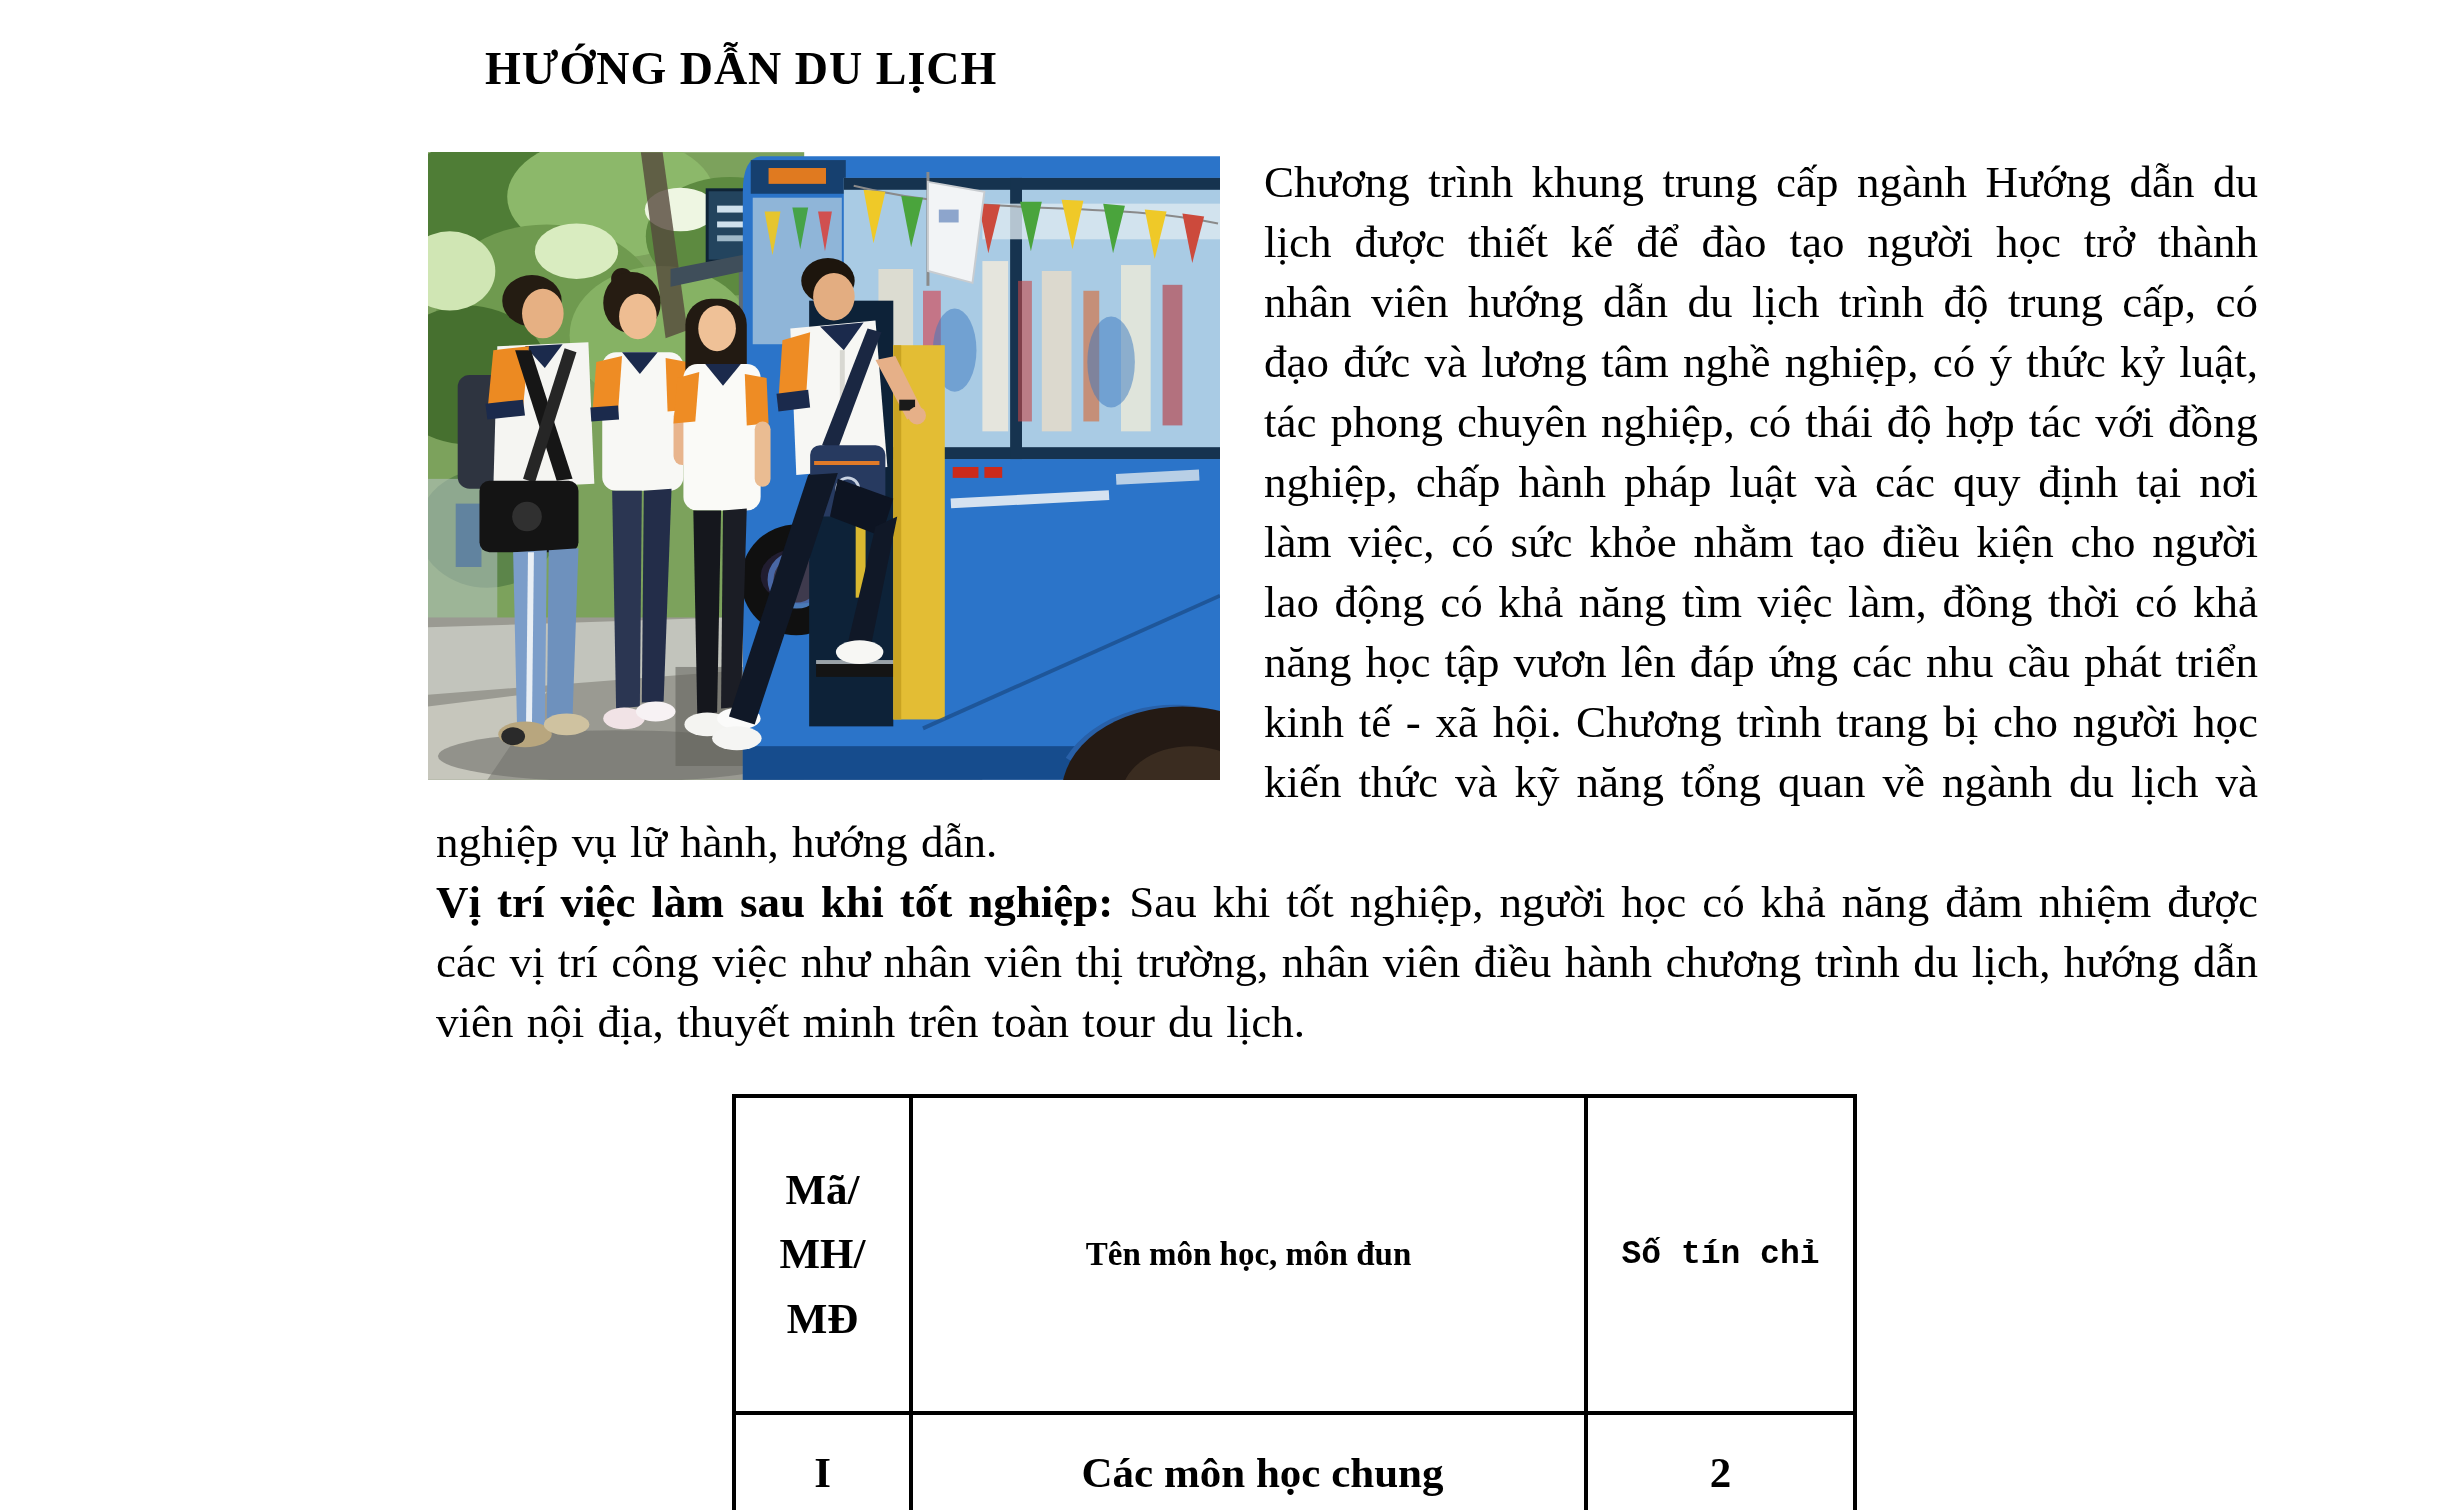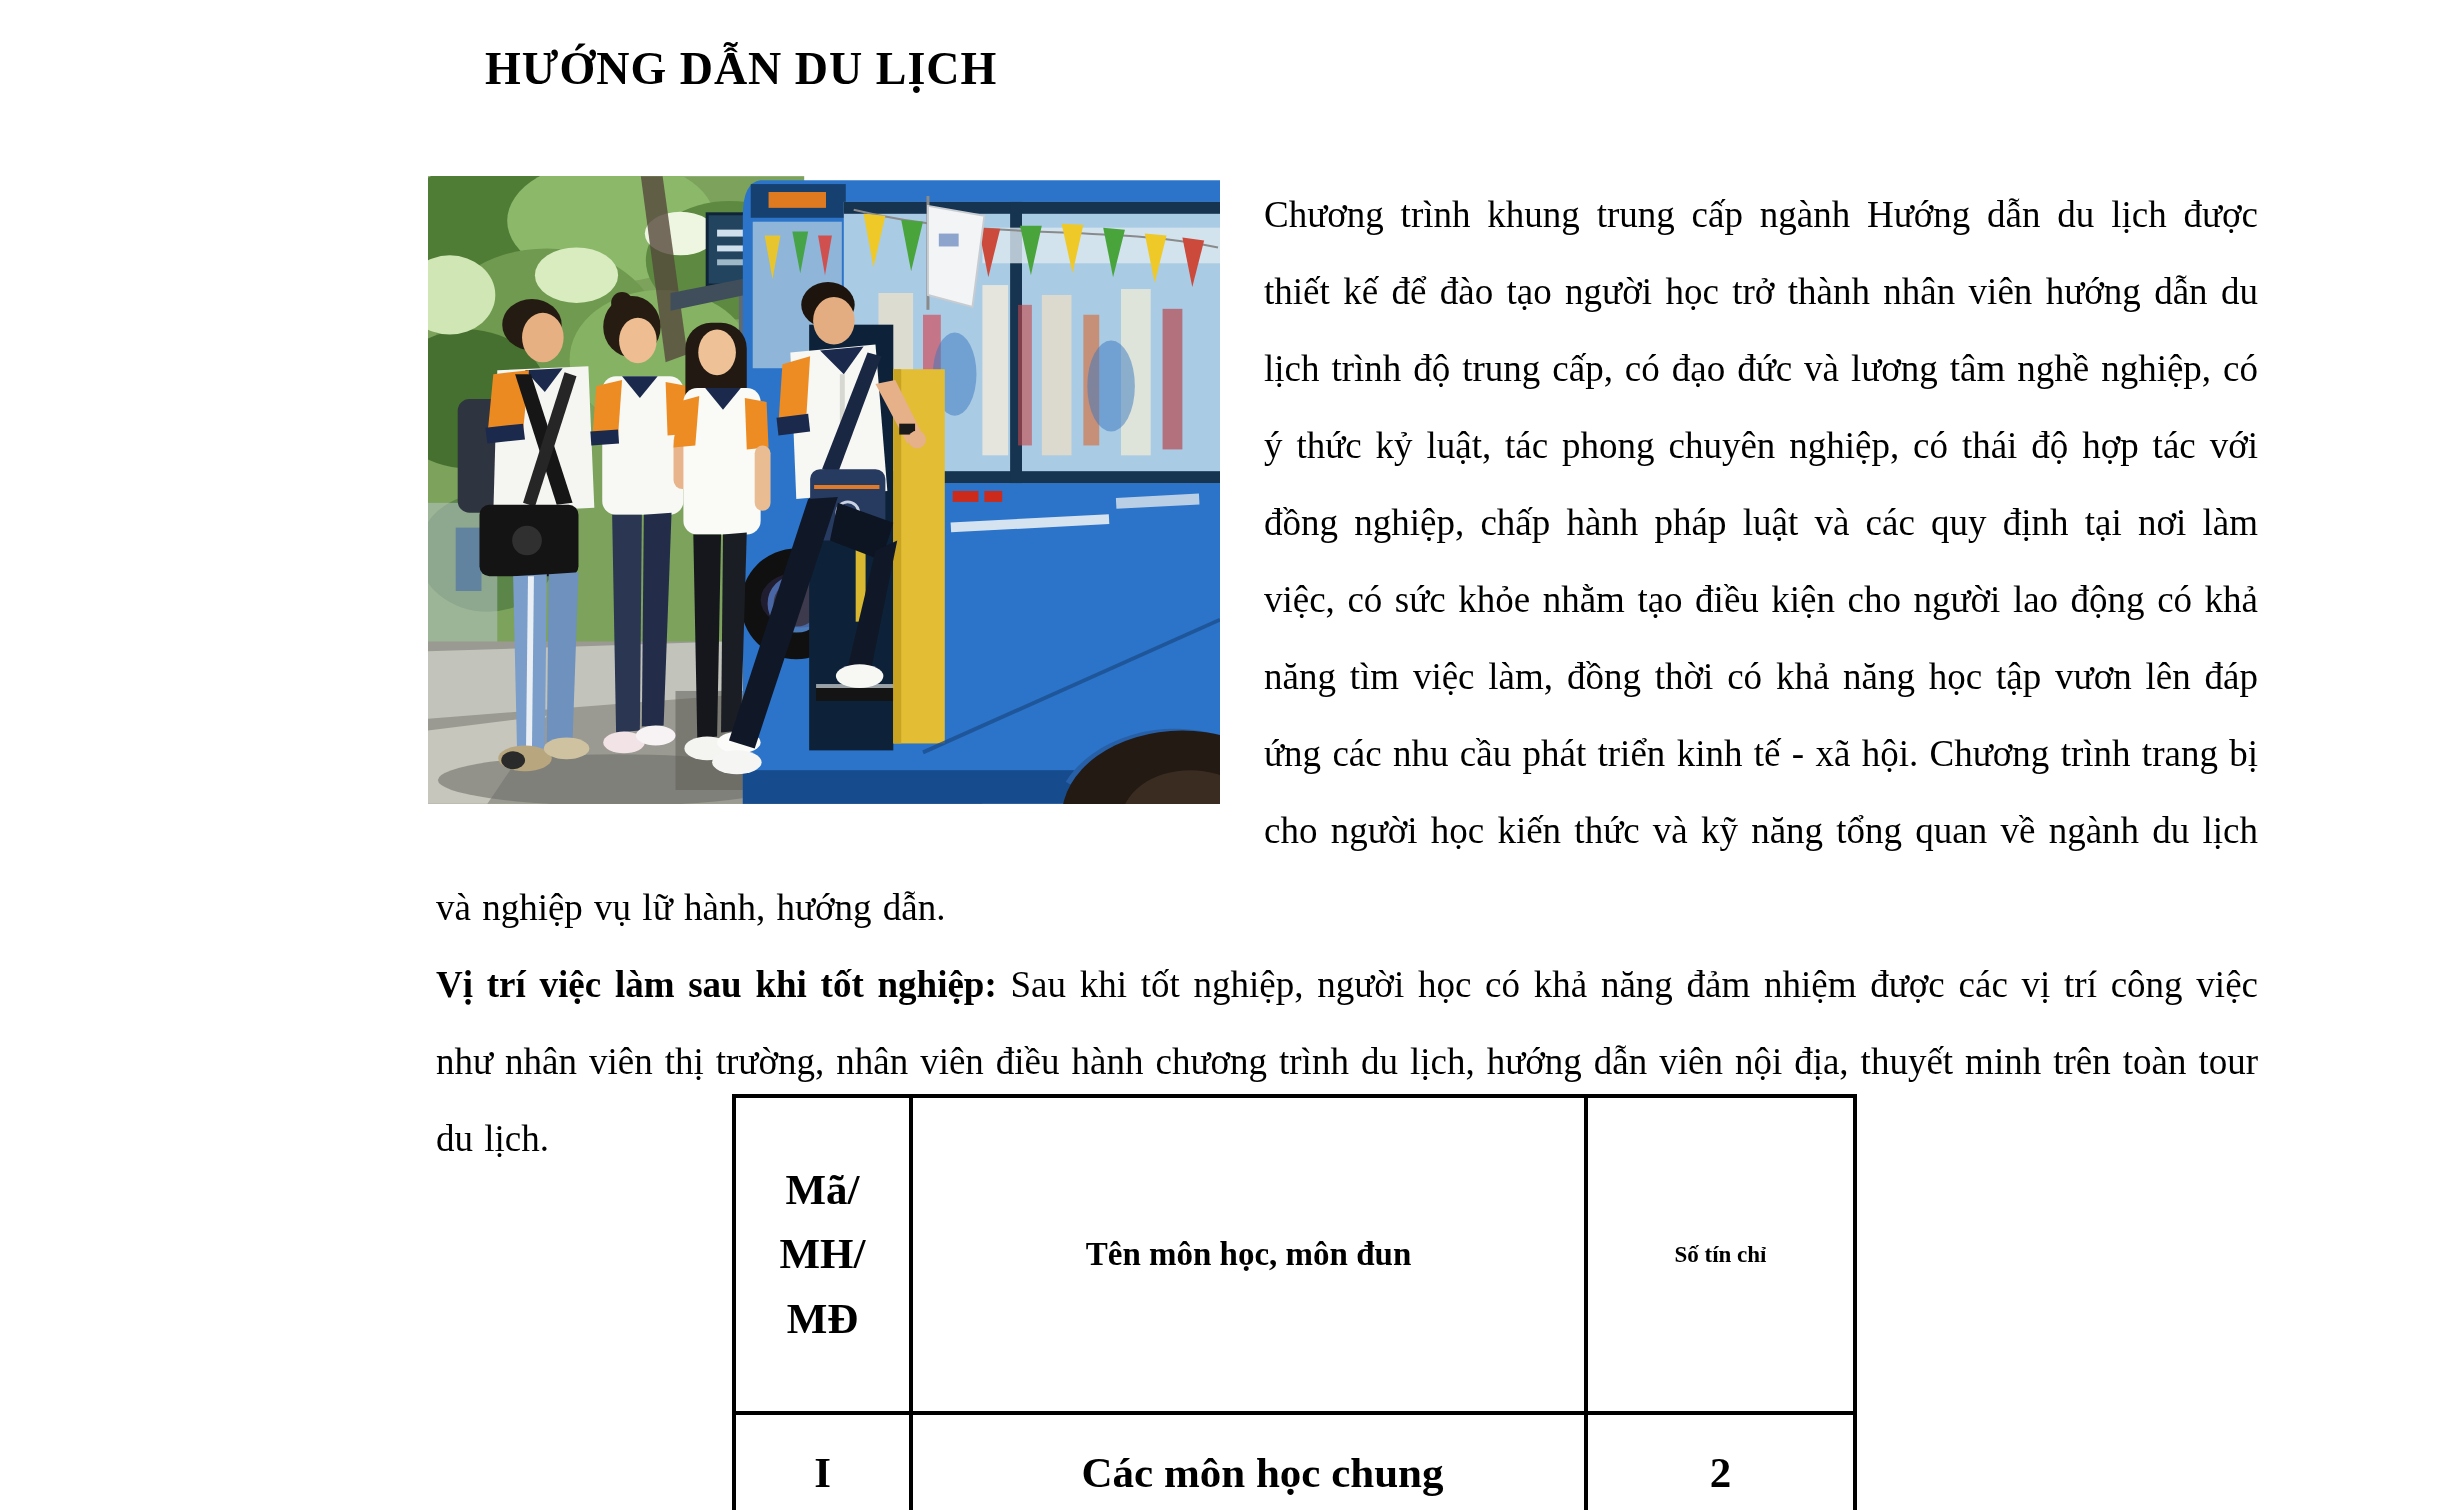--- a/index.html
+++ b/index.html
@@ -7,22 +7,22 @@
     position:relative; width:2456px; height:1511px; background:#ffffff;
     overflow:hidden; color:#000;
     font-family:"Liberation Serif","DejaVu Serif",serif;
     margin-top:32px;
   }
   .doc-title {
     position:absolute; left:485px; top:10px;
     font-size:46px; font-weight:bold; letter-spacing:1px; white-space:nowrap;
   }
   .content {
-    position:absolute; left:436px; top:144px; width:1822px;
-    font-size:37px; line-height:77px; text-align:justify; word-spacing:2px;
+    position:absolute; left:436px; top:120px; width:1822px;
+    font-size:45px; line-height:60px; text-align:justify; word-spacing:2px;
   }
   .photo-wrap {
     float:left; width:792px; height:628px;
     margin:0 44px 14px -8px;
   }
   .photo-wrap svg { display:block; width:792px; height:628px; }
   p.para { margin:0; padding:0; }
   .lead { font-weight:bold; }
 
   table.course-table {
@@ -32,21 +32,21 @@
   }
   table.course-table td {
     border:4px solid #000; text-align:center; vertical-align:middle;
     font-weight:bold; padding:0;
   }
   tr.hdr td { height:313px; }
   tr.row td { height:115px; }
   .h-code { font-size:43px; line-height:1.5; }
   .h-code span { display:block; }
   .h-name { font-size:33px; }
-  .h-credits { font-size:23px; }
+  .h-credits { font-size:33px;font-family:Liberation Mono, monospace; }
   .c-code { font-size:43px; }
   .c-name { text-align:center; padding-left:28px !important; font-size:43px; }
   .c-credits { font-size:43px; }
 </style>
 </head>
 <body>
 
 <div class="page">
 
   <div class="doc-title">HƯỚNG DẪN DU LỊCH</div>

